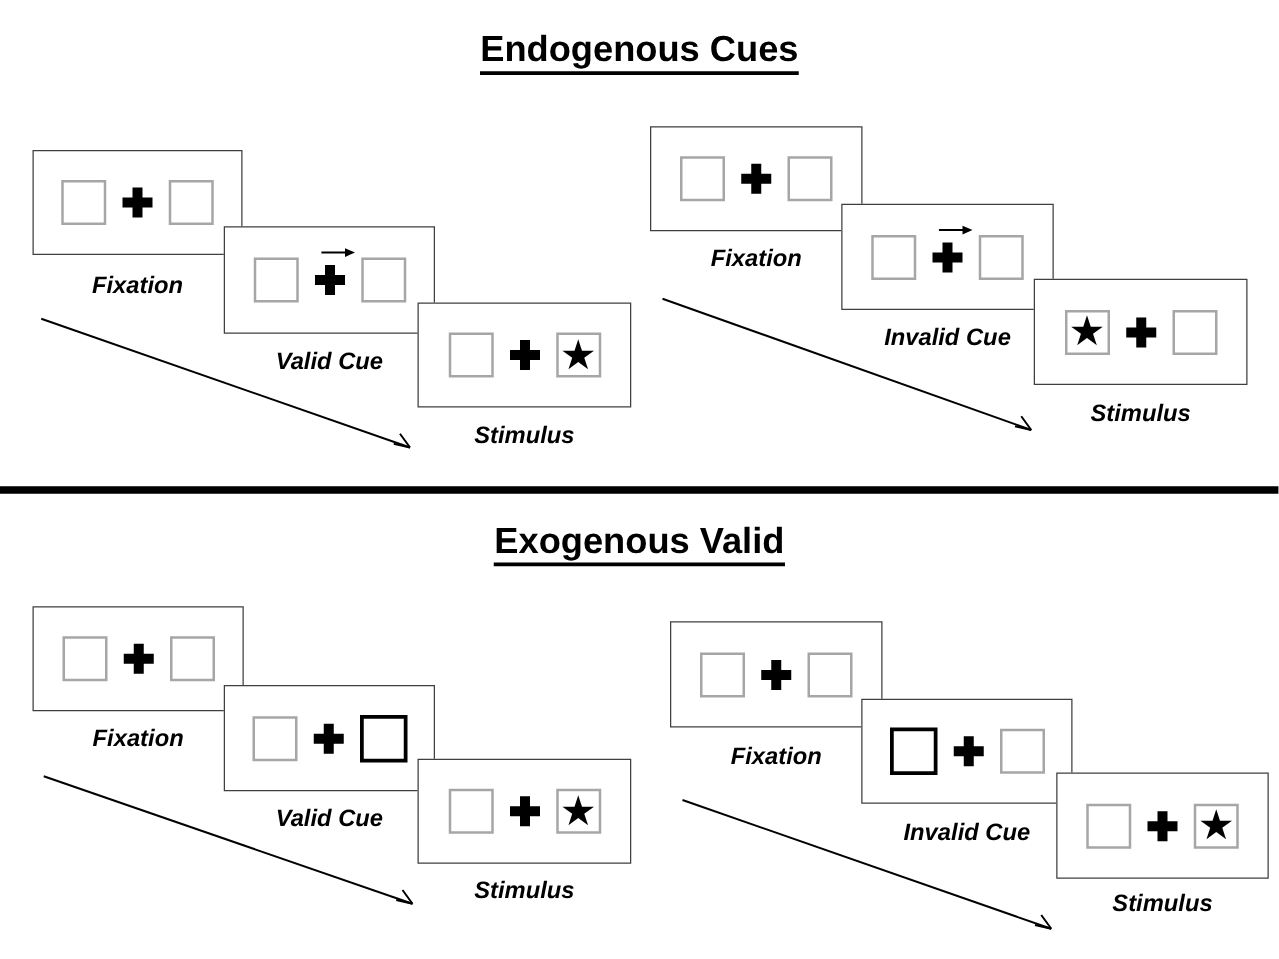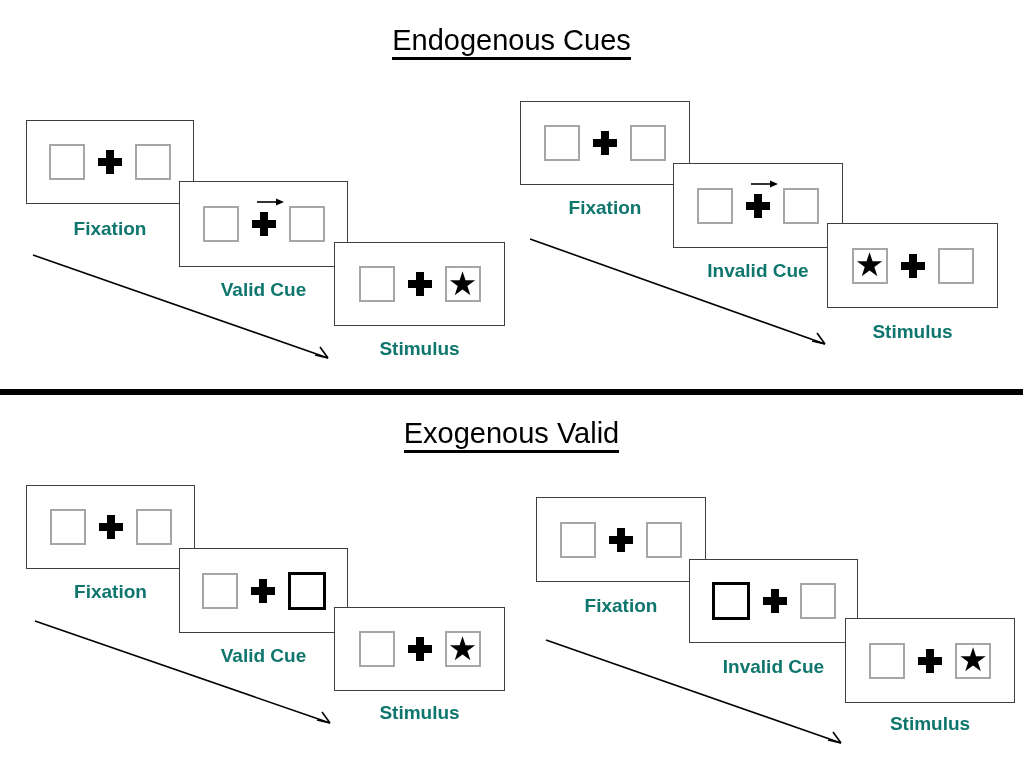--- a/index.html
+++ b/index.html
@@ -16,21 +16,21 @@
     overflow: hidden;
   }
 
   
   .section-title {
     position: absolute;
     left: 0;
     width: 1023px;
     text-align: center;
     font-size: 29px;
-    font-weight: normal;
+    font-weight: bold;
     color: #000;
   }
   .section-title .underlined {
     border-bottom: 3px solid #000;
     padding-bottom: 1px;
   }
   #title-endogenous { top: 24px; }
   #title-exogenous  { top: 417px; }
 
   
@@ -109,22 +109,23 @@
     top: -15px;
     left: 5px;
   }
 
   
   .plabel {
     position: absolute;
     text-align: center;
     font-size: 19px;
     font-weight: bold;
-    color: #0f766e;
+    color: #000000;
     white-space: nowrap;
+    font-style: italic;
   }
 
   
   .tarrow { position: absolute; }
 
   
   
   #p-tl-fix  { left: 26px;  top: 120px; width: 168px; height: 84px; z-index: 1; }
   #p-tl-cue  { left: 179px; top: 181px; width: 169px; height: 86px; z-index: 2; }
   #p-tl-stim { left: 334px; top: 242px; width: 171px; height: 84px; z-index: 3; }

